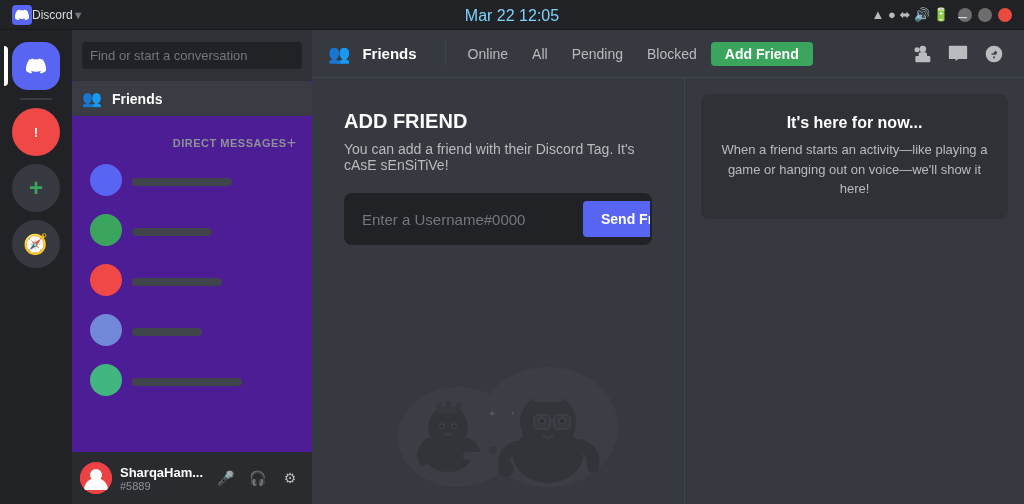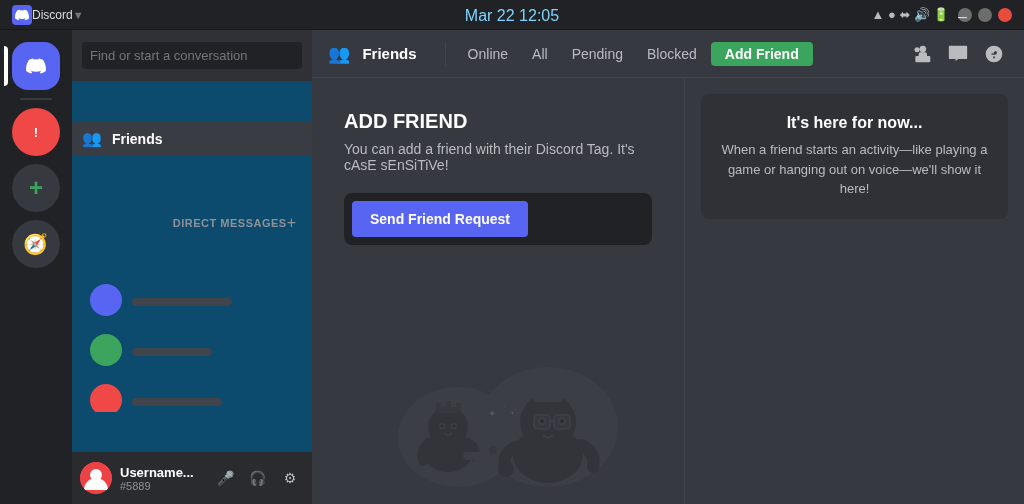--- a/index.html
+++ b/index.html
@@ -122,25 +122,24 @@
     }
     .server-icon.custom1 {
       background: #f04747;
       color: white;
       font-size: 13px;
     }
 
     
     .dm-sidebar {
       width: 240px;
-      background: #0c4a6e;
+      background: #4c1d95;
       display: flex;
       flex-direction: column;
       flex-shrink: 0;
-      gap: 40px;
     }
     .dm-search-bar {
       padding: 12px 10px;
       background: #2f3136;
     }
     .dm-search-input {
       width: 100%;
       background: #202225;
       border: none;
       border-radius: 4px;
@@ -549,21 +548,21 @@
       <div class="user-avatar-wrap">
         <div class="user-avatar">
           <svg width="32" height="32" viewBox="0 0 32 32" fill="none">
             <circle cx="16" cy="16" r="16" fill="#ed4245"></circle>
             <circle cx="16" cy="13" r="6" fill="white"></circle>
             <path d="M4 28c0-6.627 5.373-12 12-12s12 5.373 12 12" fill="white"></path>
           </svg>
         </div>
       </div>
       <div class="user-info">
-        <div class="user-name">Username...</div>
+        <div class="user-name">SharqaHam...</div>
         <div class="user-tag">#5889</div>
       </div>
       <div class="user-controls">
         <div class="user-ctrl-btn" title="Mute">🎤</div>
         <div class="user-ctrl-btn" title="Deafen">🎧</div>
         <div class="user-ctrl-btn" title="Settings">⚙</div>
       </div>
     </div>
   </div>
 
@@ -597,20 +596,21 @@
         </div>
       </div>
     </div>
 
     <div class="friends-content">
 
       <div class="add-friend-panel">
         <div class="add-friend-title">ADD FRIEND</div>
         <div class="add-friend-desc">You can add a friend with their Discord Tag. It's cAsE sEnSiTiVe!</div>
         <div class="add-friend-form">
+          <input class="add-friend-input" type="text" placeholder="Enter a Username#0000" style="">
           <button class="add-friend-btn">Send Friend Request</button>
         </div>
 
         <div class="wumpus-area">
           <div class="wumpus-illustration">
             <svg class="wumpus-svg" width="320" height="200" viewBox="0 0 320 200">
 
               <ellipse cx="120" cy="140" rx="60" ry="50" fill="#40444b"></ellipse>
               <ellipse cx="210" cy="130" rx="70" ry="60" fill="#40444b"></ellipse>
 

